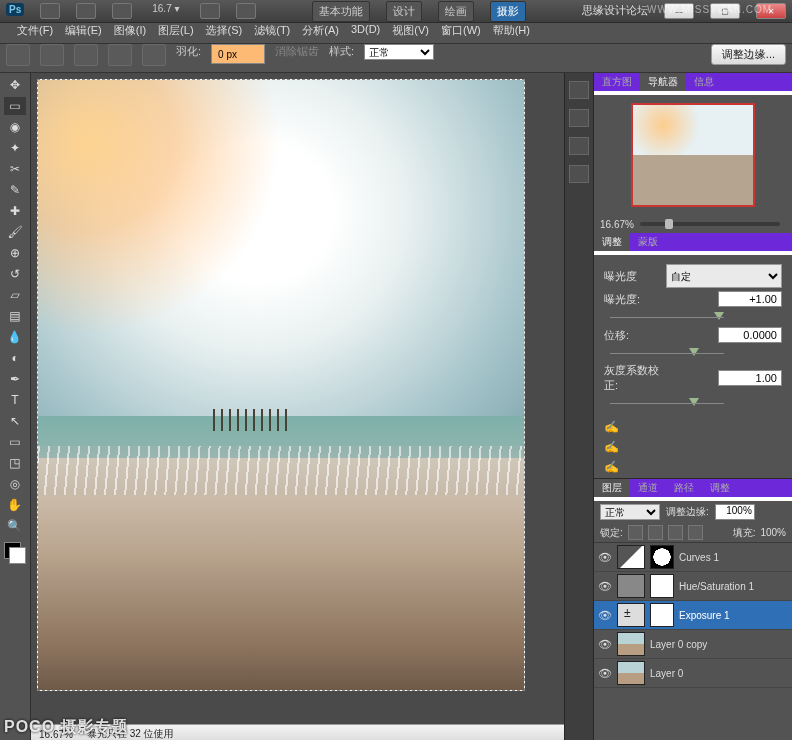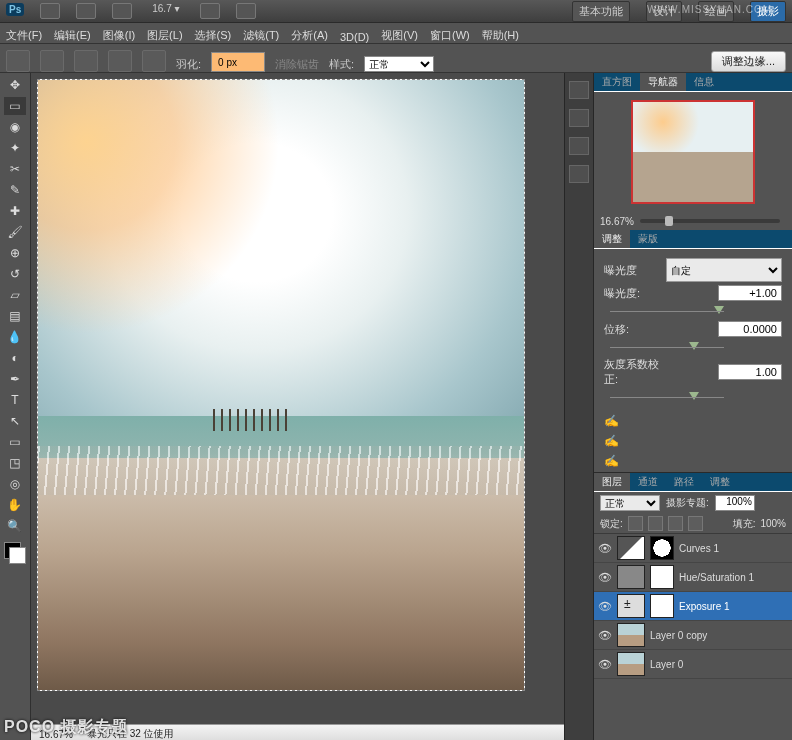--- a/index.html
+++ b/index.html
@@ -5,23 +5,23 @@
 html,body{margin:0;padding:0;width:792px;height:740px;background:#4e4e4e;font-family:"Microsoft YaHei",SimSun,Arial,sans-serif;font-size:11px;color:#ccc;overflow:hidden}
 .titlebar{height:22px;background:linear-gradient(#585858,#3e3e3e);display:flex;align-items:center;padding:0 6px;border-bottom:1px solid #2a2a2a;justify-content:space-between}
 .titlebar .left,.titlebar .mid,.titlebar .right{display:flex;align-items:flex-start;gap:16px}
 .ps-logo{background:#0b3c5d;color:#7ec4e4;font-weight:bold;padding:1px 3px;border-radius:3px;font-size:10px}
 .ticon{width:18px;height:14px;border:1px solid #777;border-radius:2px;background:#555}
 .zoomsel{color:#ccc;font-size:10px;padding:0 4px}
 .ws-btn{background:#555;border:1px solid #333;color:#ccc;padding:2px 6px;font-size:11px;border-radius:2px}
 .ws-btn.active{background:#2b6ba8;color:#fff}
 .winbtn{width:28px;height:14px;background:linear-gradient(#f4f4f4,#d8d8d8);border:1px solid #888;border-radius:2px;display:flex;align-items:center;justify-content:center;color:#333;font-size:8px}
 .winbtn.close{background:linear-gradient(#e88,#c44);color:#fff}
-.menubar{height:20px;background:#535353;display:flex;align-items:flex-end;padding:0 6px;gap:12px;color:#ddd;border-bottom:1px solid #333}
+.menubar{height:20px;background:#535353;display:flex;align-items:flex-start;padding:0 17px;gap:12px;color:#ddd;border-bottom:1px solid #333}
 .menubar span{font-size:11px}
-.optbar{height:28px;background:#535353;display:flex;align-items:flex-end;padding:0 6px;gap:10px;border-bottom:1px solid #333}
+.optbar{height:28px;background:#535353;display:flex;align-items:flex-start;padding:0 6px;gap:10px;border-bottom:1px solid #333}
 .opt-icon{width:22px;height:20px;border:1px solid #6a6a6a;background:#5a5a5a;border-radius:2px}
 .opt-field{background:#fdba74;color:#000;border:1px solid #888;height:16px;padding:1px 6px;font-size:10px;width:40px}
 .opt-drop{background:#fff;border:1px solid #888;height:16px;width:70px;font-size:10px}
 .opt-btn{background:linear-gradient(#f9f9f9,#dcdcdc);border:1px solid #999;color:#222;font-size:11px;padding:2px 10px;border-radius:3px}
 .workspace{display:flex;height:670px}
 .tools{width:30px;background:#535353;border-right:1px solid #2f2f2f;display:flex;flex-direction:column;align-items:center;padding-top:3px;gap:3px}
 .tool{width:22px;height:18px;display:flex;align-items:center;justify-content:center;color:#ddd;font-size:12px}
 .center{flex:1;background:#555;display:flex;flex-direction:column}
 .doctab{height:20px;background:#4a4a4a;display:flex;align-items:center;padding:0 8px;color:#ddd;font-size:10px;border-bottom:1px solid #333}
 .doctab .x{margin-left:10px;color:#aaa}
@@ -31,21 +31,21 @@
 .glow{position:absolute;left:-8%;top:-5%;width:60%;height:50%;background:radial-gradient(circle at 30% 30%,rgba(255,210,140,0.95) 0%,rgba(255,190,120,0.6) 30%,rgba(255,180,120,0) 65%)}
 .sea{position:absolute;left:0;right:0;top:55%;height:15%;background:linear-gradient(#7fb0aa,#8fb4ae 40%,#cfd3cb)}
 .beach{position:absolute;left:0;right:0;bottom:0;height:38%;background:linear-gradient(#d7cbbc,#baa58f 40%,#8e7560 80%,#6e5a48)}
 .wave{position:absolute;left:0;right:0;top:60%;height:8%;background:repeating-linear-gradient(95deg,rgba(255,255,255,0.6) 0 2px,rgba(180,180,170,0.2) 2px 10px)}
 .poles{position:absolute;top:54%;left:36%;display:flex;gap:6px}
 .poles i{width:2px;height:22px;background:#4a4136;display:block}
 .statusbar{height:18px;background:linear-gradient(#f4f4f4,#dadada);color:#222;display:flex;align-items:center;padding:0 8px;font-size:10px;gap:14px;border-top:1px solid #999}
 .colstrip{width:28px;background:#3e3e3e;border-left:1px solid #262626;border-right:1px solid #262626;display:flex;flex-direction:column;align-items:center;padding-top:8px;gap:10px}
 .colstrip div{width:18px;height:16px;border:1px solid #666;background:#4f4f4f}
 .panels{flex:0 0 198px;background:#535353;display:flex;flex-direction:column}
-.ptabs{display:flex;background:#0c4a6e;height:18px;border-bottom:1px solid #ffffff}
+.ptabs{display:flex;background:#6d28d9;height:18px;border-bottom:4px solid #ffffff}
 .ptab{padding:2px 8px;font-size:10px;color:#aaa}
 .ptab.active{background:#535353;color:#eee}
 .navimg{height:120px;display:flex;align-items:center;justify-content:center;background:#535353}
 .navthumb{width:120px;height:100px;border:2px solid #c33;background:linear-gradient(#e7f0f2 50%,#b5a48f 50%);position:relative;overflow:hidden}
 .navthumb::before{content:"";position:absolute;left:-10%;top:-10%;width:70%;height:60%;background:radial-gradient(circle,rgba(255,200,130,0.9),rgba(255,200,130,0) 70%)}
 .navstat{height:18px;display:flex;align-items:center;padding:0 6px;font-size:10px;color:#ddd}
 .navstat .slider{flex:1;height:4px;background:#3a3a3a;margin:0 6px;position:relative;border-radius:2px}
 .navstat .slider::after{content:"";position:absolute;left:18%;top:-3px;width:8px;height:10px;background:#bbb;border-radius:2px}
 .adj{padding:6px 10px}
 .adj-row{display:flex;align-items:center;margin:3px 0;gap:6px}
@@ -94,20 +94,26 @@
     <span class="zoomsel">16.7 ▾</span>
     <span class="ticon"></span>
     <span class="ticon"></span>
   </div>
   <div class="mid" id="ws-buttons">
       <span class="ws-btn">基本功能</span>
       <span class="ws-btn">设计</span>
       <span class="ws-btn">绘画</span>
       <span class="ws-btn active">摄影</span>
     </div>
+  <div class="right">
+    <span style="color:#ddd;font-size:11px">思缘设计论坛</span>
+    <div class="winbtn">—</div>
+    <div class="winbtn">▢</div>
+    <div class="winbtn close">✕</div>
+  </div>
 </div>
 
 <div class="menubar" id="menubar">
     <span>文件(F)</span>
     <span>编辑(E)</span>
     <span>图像(I)</span>
     <span>图层(L)</span>
     <span>选择(S)</span>
     <span>滤镜(T)</span>
     <span>分析(A)</span>
@@ -256,21 +262,21 @@
 
     <div class="layerpanel">
       <div class="ptabs" id="bottomtabs">
           <div class="ptab active">图层</div>
           <div class="ptab">通道</div>
           <div class="ptab">路径</div>
           <div class="ptab">调整</div>
         </div>
       <div class="layer-opts">
         <select><option>正常</option></select>
-        <span class="lab">摄影专题:</span>
+        <span class="lab">调整边缘:</span>
         <span class="pct">100%</span>
       </div>
       <div class="lock-row">
         <span>锁定:</span>
         <span class="ic"></span>
         <span class="ic"></span>
         <span class="ic"></span>
         <span class="ic"></span>
         <span style="flex:1"></span>
         <span>填充:</span>

